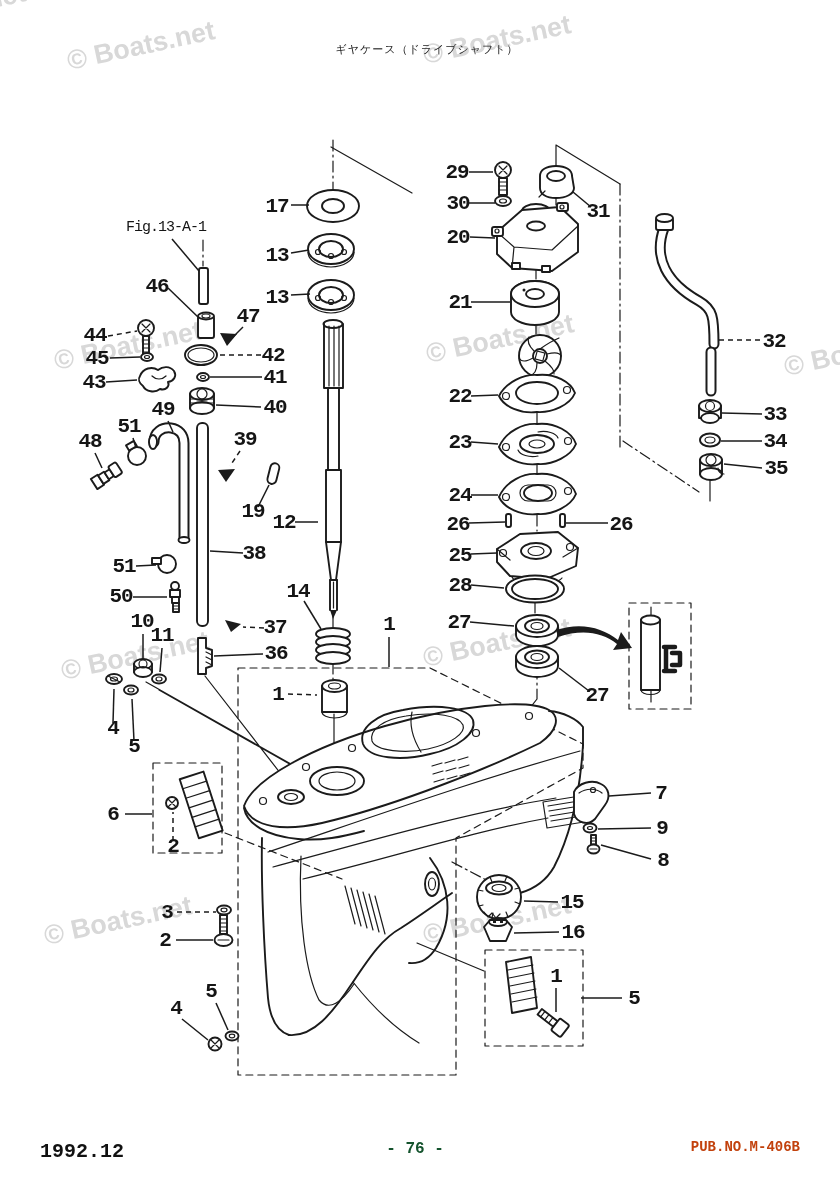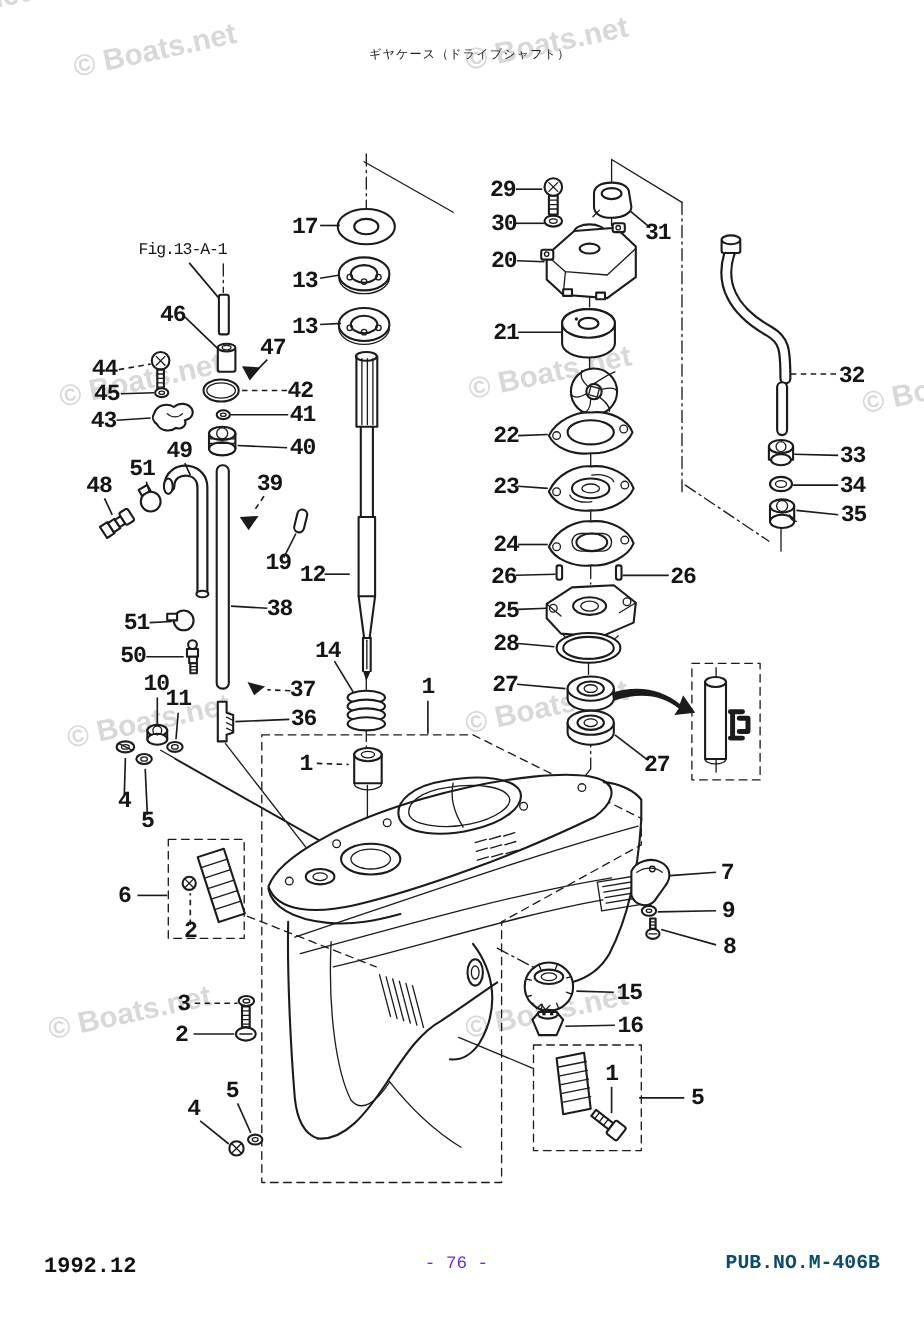--- a/index.html
+++ b/index.html
@@ -4,22 +4,22 @@
 <style>
   html,body{margin:0;padding:0;background:#e8e8e8;}
   .page{position:relative;width:840px;height:1200px;background:#ffffff;overflow:hidden;
         font-family:"Liberation Mono","DejaVu Sans Mono",monospace;}
   .title-jp{position:absolute;top:42px;left:412px;transform:translateX(-50%);
         font-size:11px;color:#222;letter-spacing:1px;white-space:nowrap;margin-left:15px;}
   .title-main{position:absolute;top:56px;left:412px;transform:translateX(-50%);
         font-size:23px;font-weight:bold;color:#111;letter-spacing:-1px;white-space:nowrap;}
   .footer-date{position:absolute;top:1140px;left:40px;font-size:20px;font-weight:bold;color:#111;}
   .footer-page{position:absolute;top:1140px;left:415px;transform:translateX(-50%);
-        font-size:16px;font-weight:normal;color:#6d28d9;}
-  .footer-pub{position:absolute;top:1139px;right:40px;font-size:18px;font-weight:bold;color:#0c4a6e;text-align:center;}
+        font-size:16px;font-weight:bold;color:#14532d;}
+  .footer-pub{position:absolute;top:1139px;right:40px;font-size:14px;font-weight:bold;color:#c2410c;text-align:center;}
   .wm-layer{position:absolute;inset:0;z-index:0;}
   .wm{position:absolute;font-family:"Liberation Sans","DejaVu Sans",sans-serif;
       font-size:27px;font-weight:bold;white-space:nowrap;
       transform:translate(-50%,-50%) rotate(-12deg);}
   svg.diagram{position:absolute;left:0;top:0;z-index:1;}
   .s{fill:none;stroke:#1b1b1b;stroke-width:1.9;stroke-linecap:round;stroke-linejoin:round;}
   .sw{fill:#ffffff;stroke:#1b1b1b;stroke-width:1.9;stroke-linecap:round;stroke-linejoin:round;}
   .sf{fill:#1b1b1b;stroke:none;}
   .thin{stroke-width:1.2;}
   .dd{stroke-dasharray:11 4 2 4;}

